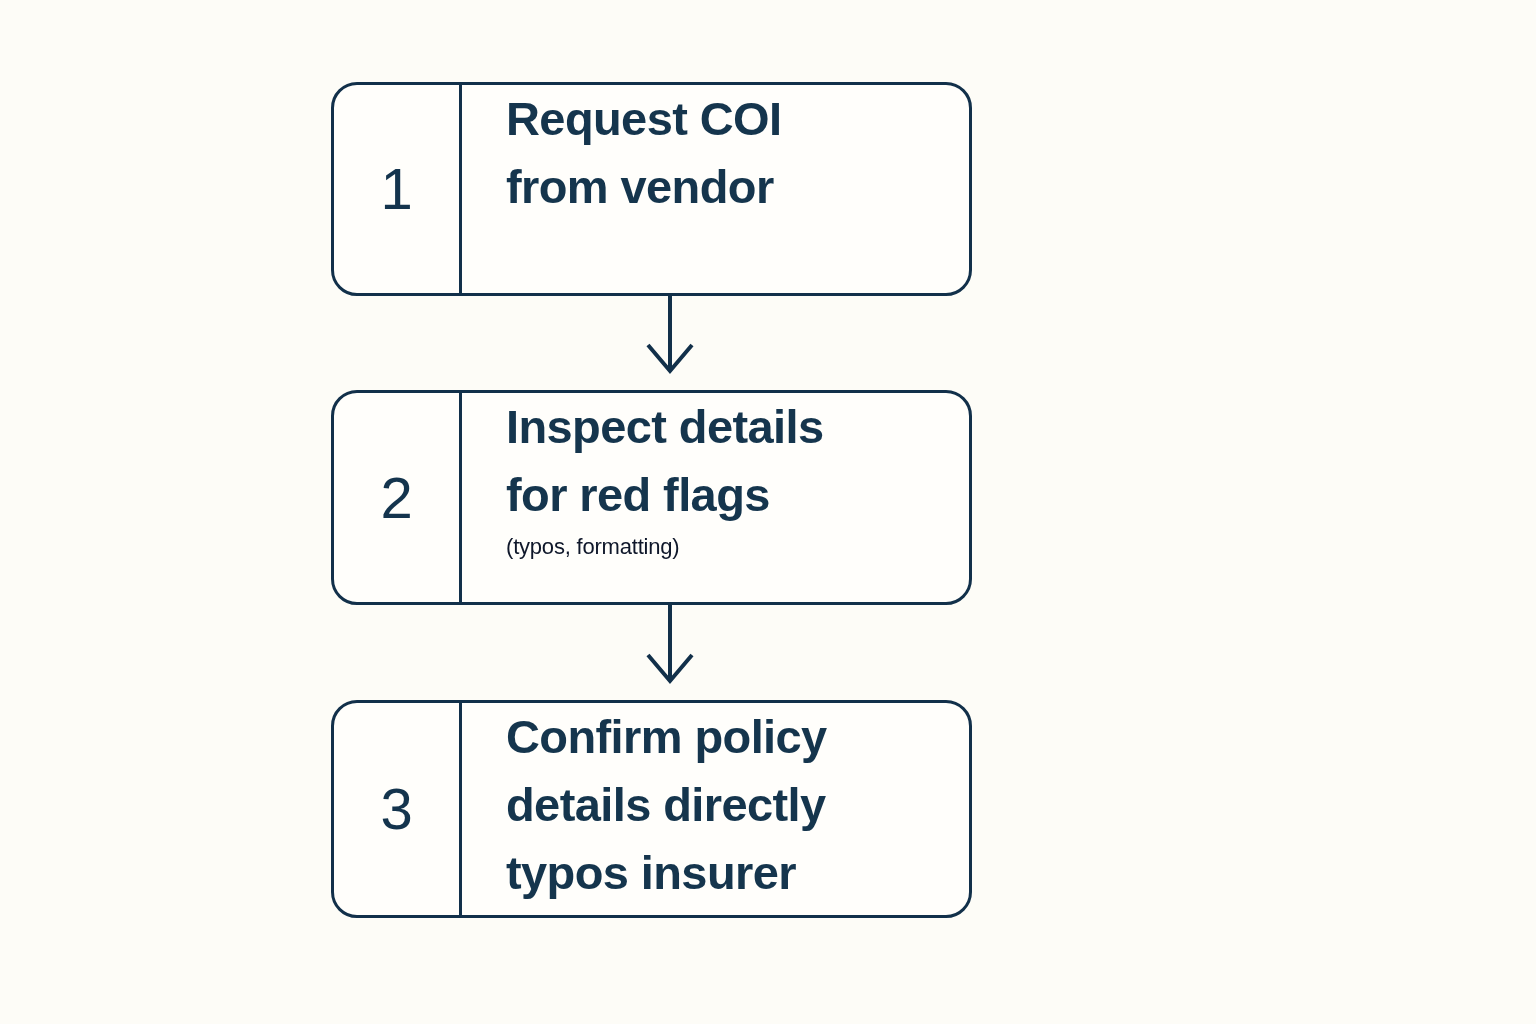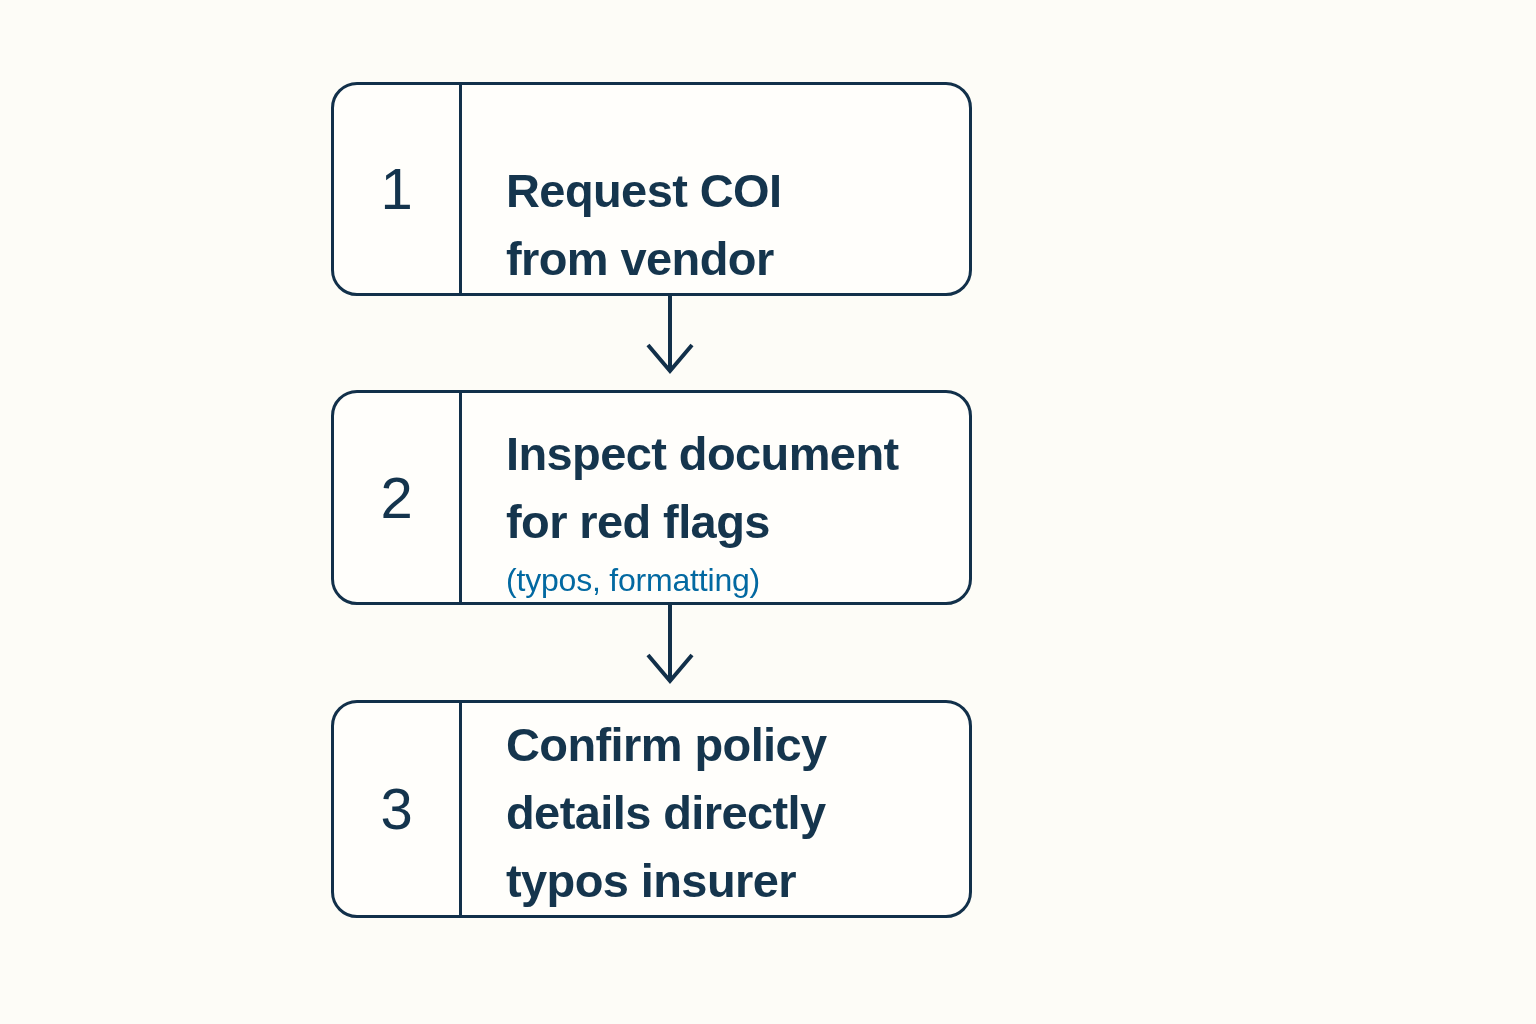--- a/index.html
+++ b/index.html
@@ -56,39 +56,39 @@
     font-weight: 400;
     color: #14344d;
     line-height: 1;
     letter-spacing: -0.5px;
   }
 
   .step-content-cell {
     flex: 1 1 auto;
     display: flex;
     flex-direction: column;
-    justify-content: flex-end;
+    justify-content: flex-start;
     padding-left: 44px;
     padding-right: 0;
     box-sizing: border-box;
   }
 
   .step-title {
     font-size: 47px;
     font-weight: 700;
     color: #15354d;
     line-height: 1.45;
     letter-spacing: -0.6px;
     white-space: pre-line;
   }
 
   .step-subtitle {
-    font-size: 32px;
+    font-size: 22px;
     font-weight: 400;
-    color: #0369a1;
+    color: #0f172a;
     line-height: 1.3;
     letter-spacing: -0.2px;
     margin-top: 4px;
   }
 
   
   .connector {
     position: absolute;
     left: 0;
     top: 0;
@@ -121,21 +121,21 @@
       <div class="step-title">Request COI
 from vendor</div>
     </div>
   </div>
 
   <div class="step-box" id="step-box-2">
     <div class="step-number-cell">
       <span class="step-number">2</span>
     </div>
     <div class="step-content-cell">
-      <div class="step-title">Inspect document
+      <div class="step-title">Inspect details
 for red flags</div>
       <div class="step-subtitle">(typos, formatting)</div>
     </div>
   </div>
 
   <div class="step-box" id="step-box-3">
     <div class="step-number-cell">
       <span class="step-number">3</span>
     </div>
     <div class="step-content-cell">

